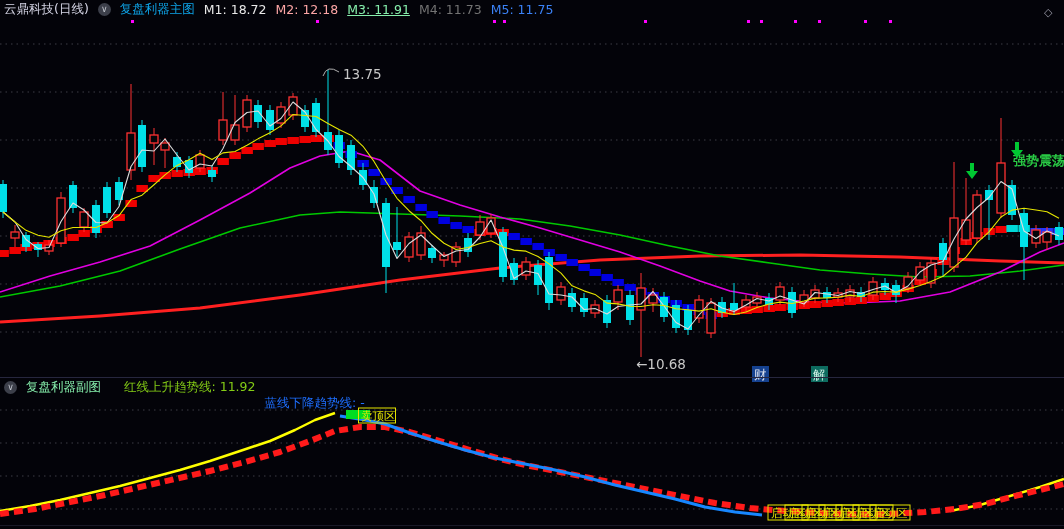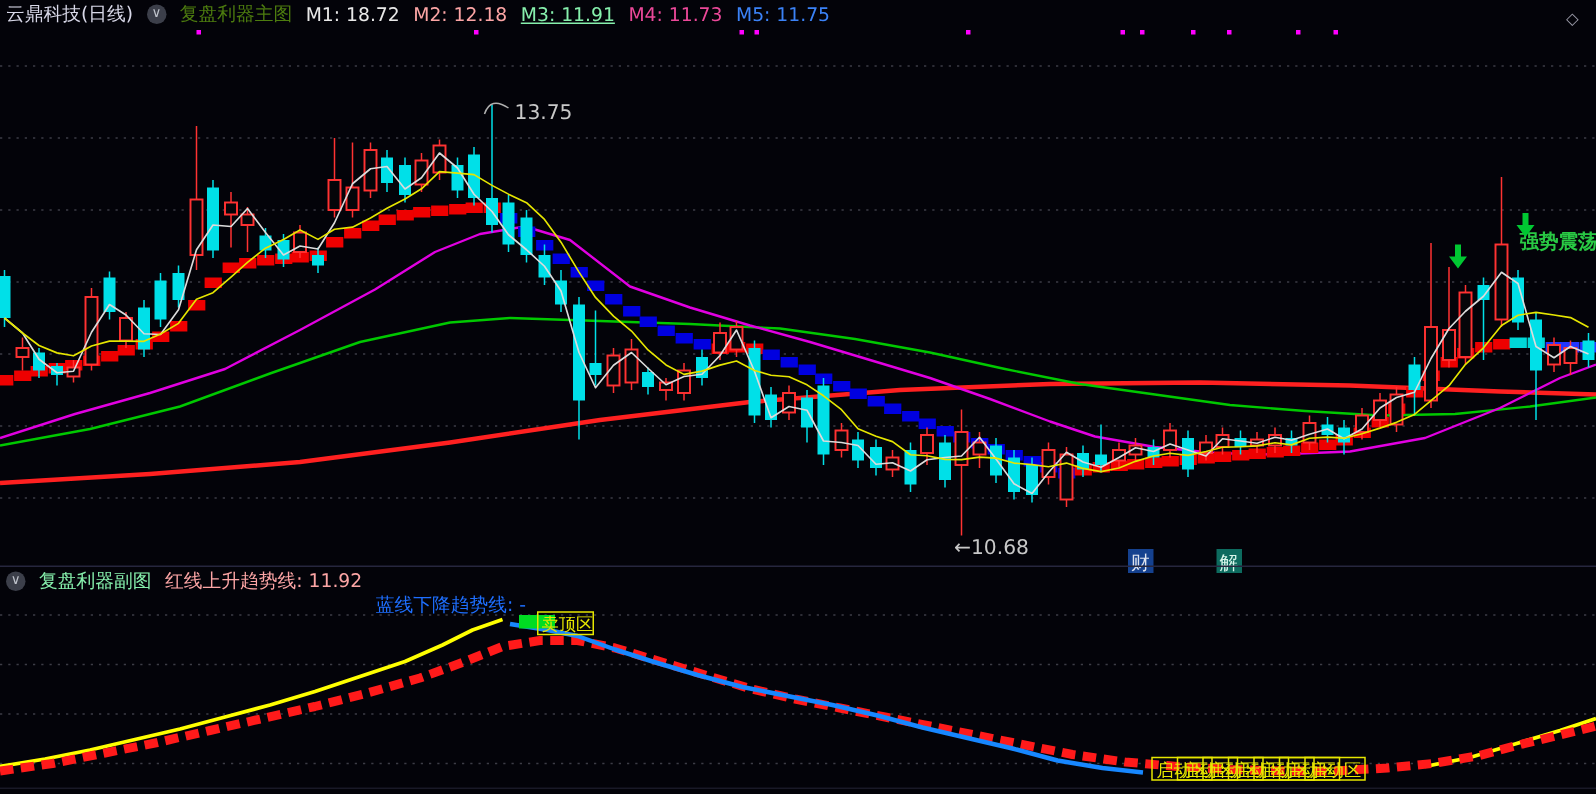--- a/index.html
+++ b/index.html
@@ -365,32 +365,32 @@
       <rect x="853" y="505" width="40" height="15" fill="none" stroke="#e6e600" stroke-width="1"></rect>
       <text x="856" y="517" fill="#e6e600" font-size="11.5">启动区</text>
       <rect x="870" y="505" width="40" height="15" fill="none" stroke="#e6e600" stroke-width="1"></rect>
       <text x="873" y="517" fill="#e6e600" font-size="11.5">启动区</text>
     </g>
   </svg>
 
 <div class="bar" id="topbar">
   <span style="color: rgb(216, 216, 232);">云鼎科技(日线)</span>
   <span class="chev">∨</span>
-  <span style="color: #4d7c0f;">复盘利器主图</span>
+  <span style="color: #0ea5e9;">复盘利器主图</span>
   <span style="color: rgb(232, 232, 232);">M1: 18.72</span>
   <span style="color: #fca5a5;">M2: 12.18</span>
   <span style="color: #86efac; text-decoration: underline;">M3: 11.91</span>
-  <span style="color: #ec4899;">M4: 11.73</span>
+  <span style="color: #737373;">M4: 11.73</span>
   <span style="color: #3b82f6;">M5: 11.75</span>
 </div>
 
 <div class="diamond" style="left:1044px;top:7px;">◇</div>
 
 <div class="divider" style="top:377px;"></div>
 
 <div class="bar" id="subbar">
   <span class="chev">∨</span>
   <span style="color: #86efac;">复盘利器副图</span>
-  <span style="color: #fca5a5;">红线上升趋势线: 11.92</span>
+  <span style="color: #84cc16; margin-left: 14px;">红线上升趋势线: 11.92</span>
   <span style="color: rgb(30, 111, 255); margin-top: 32px;">蓝线下降趋势线: -</span>
 </div>
 
 <div class="divider" style="top:525px;background:#191927;"></div>
 
 </body></html>

